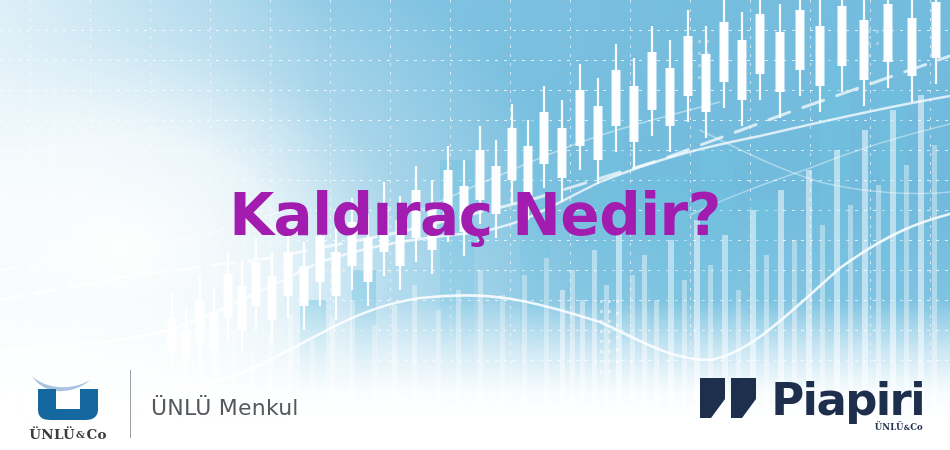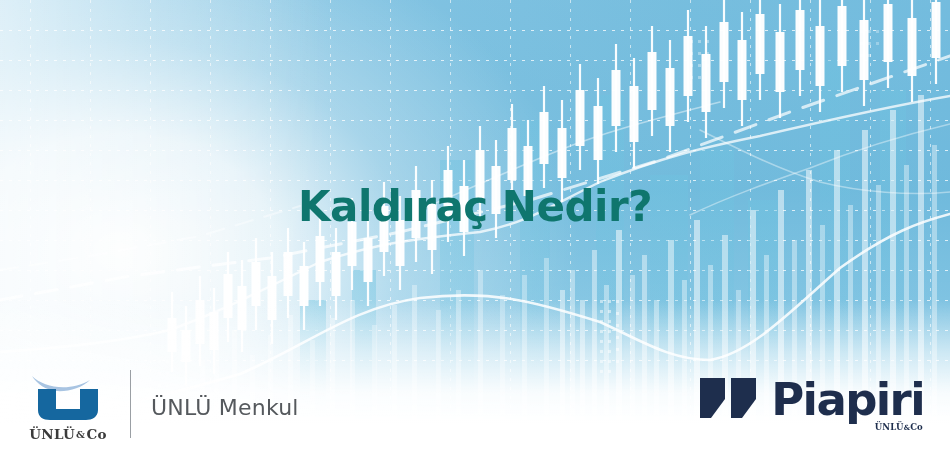--- a/index.html
+++ b/index.html
@@ -91,24 +91,24 @@
   }
 
   
   .headline {
     position: absolute;
     left: 0; right: 0;
     top: 186px;
     text-align: center;
     font-family: "DejaVu Sans", sans-serif;
     font-weight: bold;
-    font-size: 42px;
+    font-size: 58px;
     line-height: 1;
     letter-spacing: -0.5px;
-    color: #0f766e;
+    color: #a21caf;
     white-space: nowrap;
   }
 
   
   .footer {
     position: absolute;
     left: 0; right: 0;
     bottom: 0;
     height: 110px;
   }

